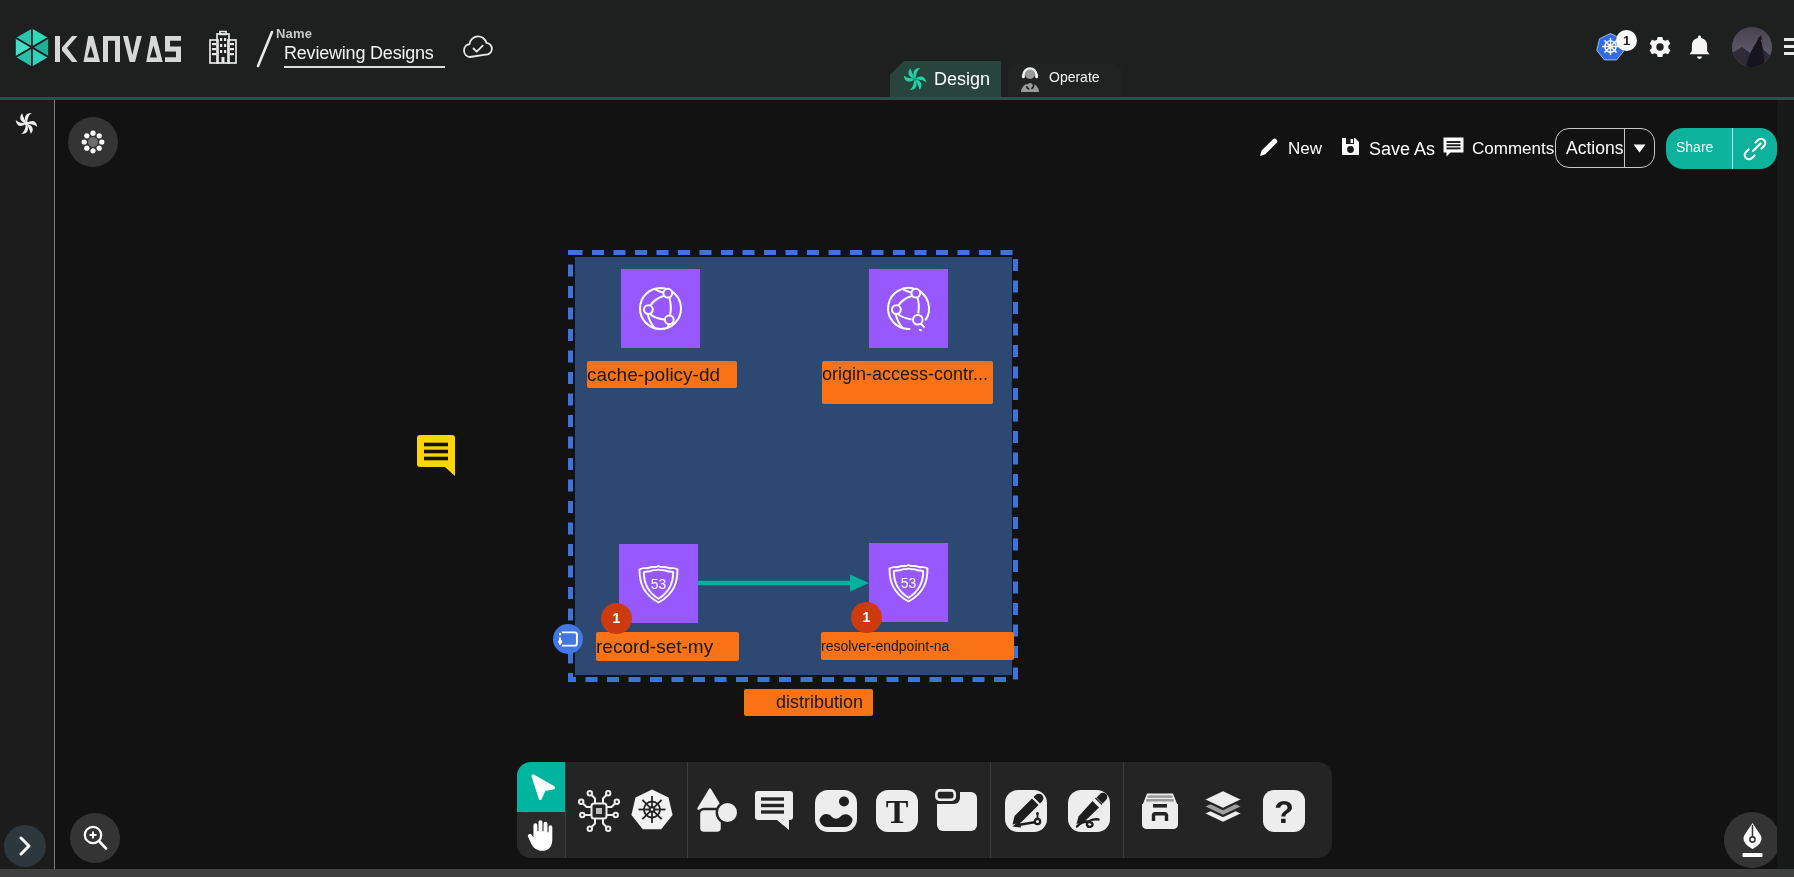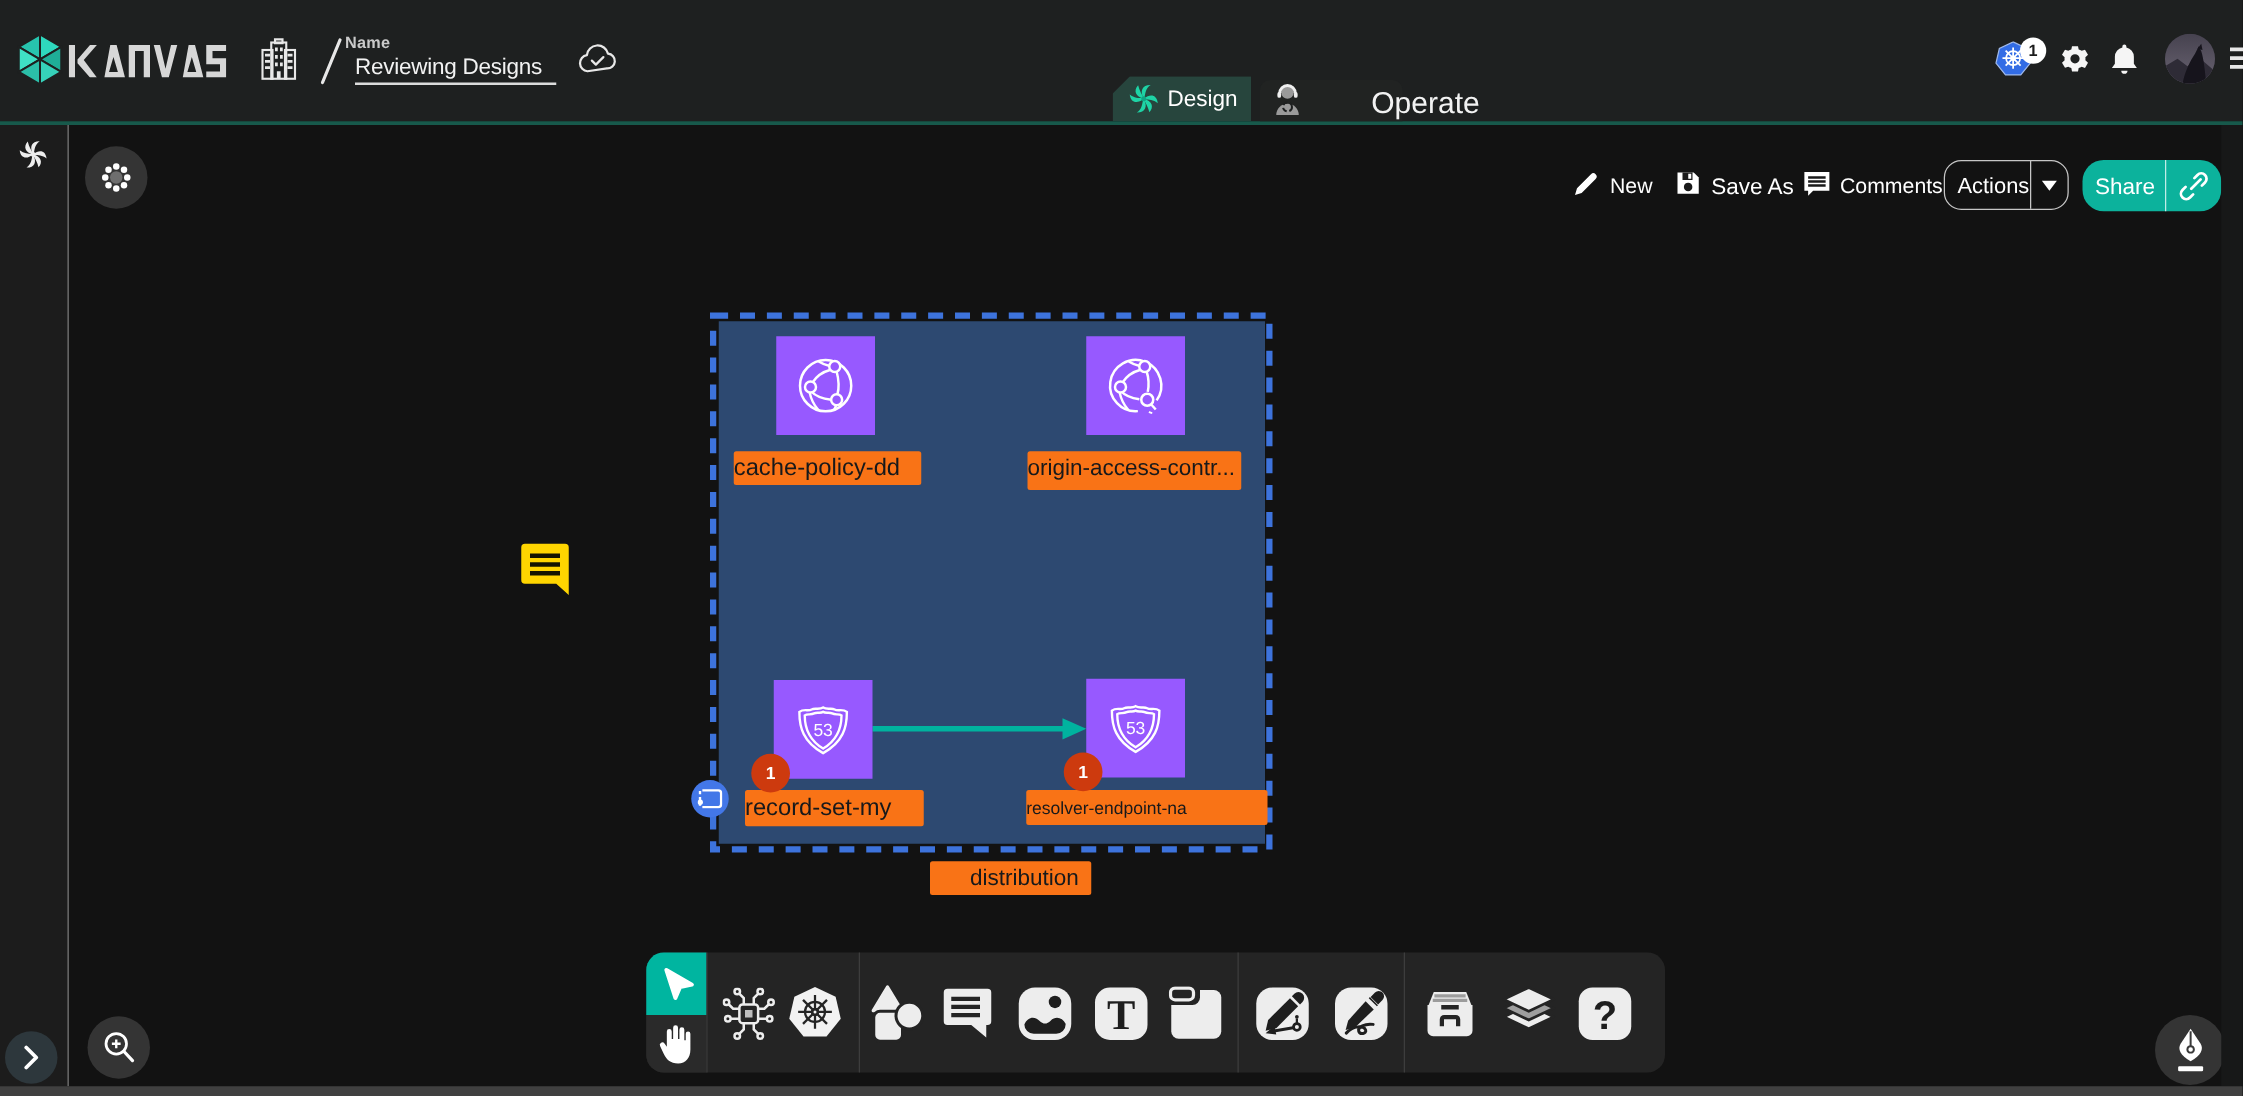--- a/index.html
+++ b/index.html
@@ -94,21 +94,21 @@
 <svg class="abs" style="left:1018px;top:66px;" width="24" height="26" viewBox="0 0 24 26">
   <g fill="#9a9a9a">
     <circle cx="12" cy="8" r="5"></circle>
     <path d="M3,26 a9,9 0 0 1 18,0 z"></path>
   </g>
   <path d="M5.8,8.6 a6.2,6.2 0 0 1 12.4,0" fill="none" stroke="#f0f0f0" stroke-width="2.4"></path>
   <rect x="3.9" y="7.6" width="3" height="4.6" rx="1.5" fill="#f0f0f0"></rect>
   <rect x="17.1" y="7.6" width="3" height="4.6" rx="1.5" fill="#f0f0f0"></rect>
   <circle cx="12" cy="19.5" r="3.6" fill="none" stroke="#1e2020" stroke-width="1.6" stroke-dasharray="4 2.2"></circle>
 </svg>
-<div class="abs" style="left:1049px;top:69px;font-size:24px;color:#f2f2f2;margin-left:48px;">Operate</div>
+<div class="abs" style="left:1049px;top:69px;font-size:14px;color:#f2f2f2;">Operate</div>
 
 <svg class="abs" style="left:1596px;top:33px;" width="29" height="28" viewBox="0 0 29 28">
   <polygon points="14.5,0.5 25.5,5.8 28.2,17.5 20.6,26.9 8.4,26.9 0.8,17.5 3.5,5.8" fill="#326CE5" stroke="#9fb8ea" stroke-width="1"></polygon>
   <g stroke="#fff" stroke-width="1.4" fill="none">
     <circle cx="14.5" cy="13.5" r="5.6"></circle>
     <circle cx="14.5" cy="13.5" r="1.5" fill="#fff"></circle>
     <line x1="14.5" y1="5" x2="14.5" y2="22"></line>
     <line x1="6" y1="13.5" x2="23" y2="13.5"></line>
     <line x1="8.5" y1="7.5" x2="20.5" y2="19.5"></line>
     <line x1="8.5" y1="19.5" x2="20.5" y2="7.5"></line>
@@ -200,21 +200,21 @@
   </g>
 </svg>
 <div class="abs" style="left:1472px;top:139px;font-size:17px;color:#fff;text-align:right;">Comments</div>
 <div class="abs" style="left:1555px;top:128px;width:98px;height:38px;border:1.2px solid #c6c6c6;border-radius:14px;"></div>
 <div class="abs" style="left:1566px;top:138px;font-size:17.5px;color:#fff;">Actions</div>
 <div class="abs" style="left:1624px;top:128px;width:1.2px;height:39px;background:#c6c6c6;"></div>
 <svg class="abs" style="left:1633px;top:144px;" width="13" height="9" viewBox="0 0 13 9">
   <polygon points="0.5,0.5 12.5,0.5 6.5,8.5" fill="#fff"></polygon>
 </svg>
 <div class="abs" style="left:1666px;top:128px;width:111px;height:41px;border-radius:17px;background:#0cb29c;"></div>
-<div class="abs" style="left:1676px;top:139px;font-size:18px;color:#fff;">Share</div>
+<div class="abs" style="left:1676px;top:139px;font-size:14px;color:#fff;">Share</div>
 <div class="abs" style="left:1732px;top:128px;width:1.4px;height:41px;background:rgba(255,255,255,.75);"></div>
 <svg class="abs" style="left:1743px;top:137px;" width="24" height="24" viewBox="0 0 24 24">
   <g fill="none" stroke="#fff" stroke-width="2.2" stroke-linecap="round">
     <path d="M10,14 L17.5,6.5"></path>
     <path d="M12.5,5.5 l2.5,-2.5 a4.2,4.2 0 0 1 6,6 l-2.5,2.5"></path>
     <path d="M11.5,18.5 l-2.5,2.5 a4.2,4.2 0 0 1 -6,-6 l2.5,-2.5"></path>
   </g>
 </svg>
 
 <div class="abs" style="left:575px;top:257px;width:437px;height:418px;background:#2d4971;"></div>
@@ -269,21 +269,21 @@
 <div class="abs" style="left:869px;top:543px;width:79px;height:79px;background:#9759ff;"></div>
 <svg class="abs" style="left:882px;top:556px;" width="53" height="53" viewBox="0 0 53 53">
   <g fill="none" stroke="#fff" stroke-width="1.9">
     <path d="M7.5,12.5 C11,9.8 14.5,12.2 17.3,10.6 C20,9 23,11.2 26.5,9 C30,11.2 33,9 35.7,10.6 C38.5,12.2 42,9.8 45.5,12.5 C45.5,25 42.5,36.5 26.5,45.5 C10.5,36.5 7.5,25 7.5,12.5 Z"></path>
     <path d="M11.8,15.3 C14,13.6 16.5,15.3 19.3,13.7 C21.6,12.4 24.1,14 26.5,12.5 C28.9,14 31.4,12.4 33.7,13.7 C36.5,15.3 39,13.6 41.2,15.3 C41.2,25 38.5,34.5 26.5,41.8 C14.5,34.5 11.8,25 11.8,15.3 Z"></path>
   </g>
   <text x="26.5" y="31.5" font-size="14" fill="#fff" text-anchor="middle" font-family="Liberation Sans">53</text>
 </svg>
 
 <div class="chip" style="left:587px;top:361px;width:150px;height:27px;line-height:27px;font-size:19px;">cache-policy-dd</div>
-<div class="chip" style="left:822px;top:361px;width:171px;height:31px;line-height:27px;font-size:18px;">origin-access-contr...</div>
+<div class="chip" style="left:822px;top:361px;width:171px;height:43px;line-height:27px;font-size:18px;">origin-access-contr...</div>
 <div class="chip" style="left:596px;top:632px;width:143px;height:29px;line-height:29px;font-size:19px;">record-set-my</div>
 <div class="chip" style="left:821px;top:632px;width:193px;height:28px;line-height:28px;font-size:14px;">resolver-endpoint-na</div>
 <div class="chip" style="left:744px;top:689px;width:97px;height:27px;line-height:27px;font-size:18px;padding-left:32px;">distribution</div>
 
 <div class="abs" style="left:601px;top:603px;width:31px;height:31px;border-radius:50%;background:#cd3a0e;
   color:#fff;font-size:14px;font-weight:700;text-align:center;line-height:31px;">1</div>
 <div class="abs" style="left:851px;top:602px;width:31px;height:31px;border-radius:50%;background:#cd3a0e;
   color:#fff;font-size:14px;font-weight:700;text-align:center;line-height:31px;">1</div>
 
 <div class="abs" style="left:553px;top:624px;width:30px;height:30px;border-radius:50%;background:#4377e8;"></div>

